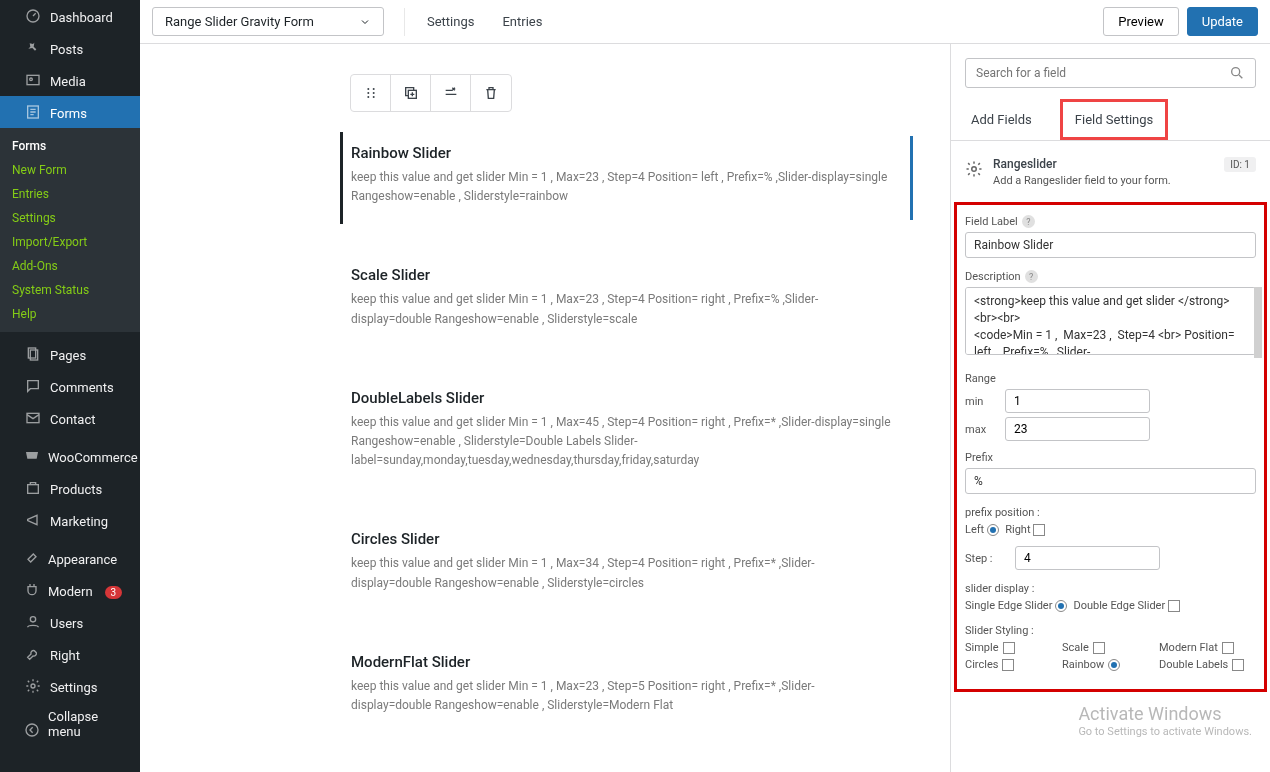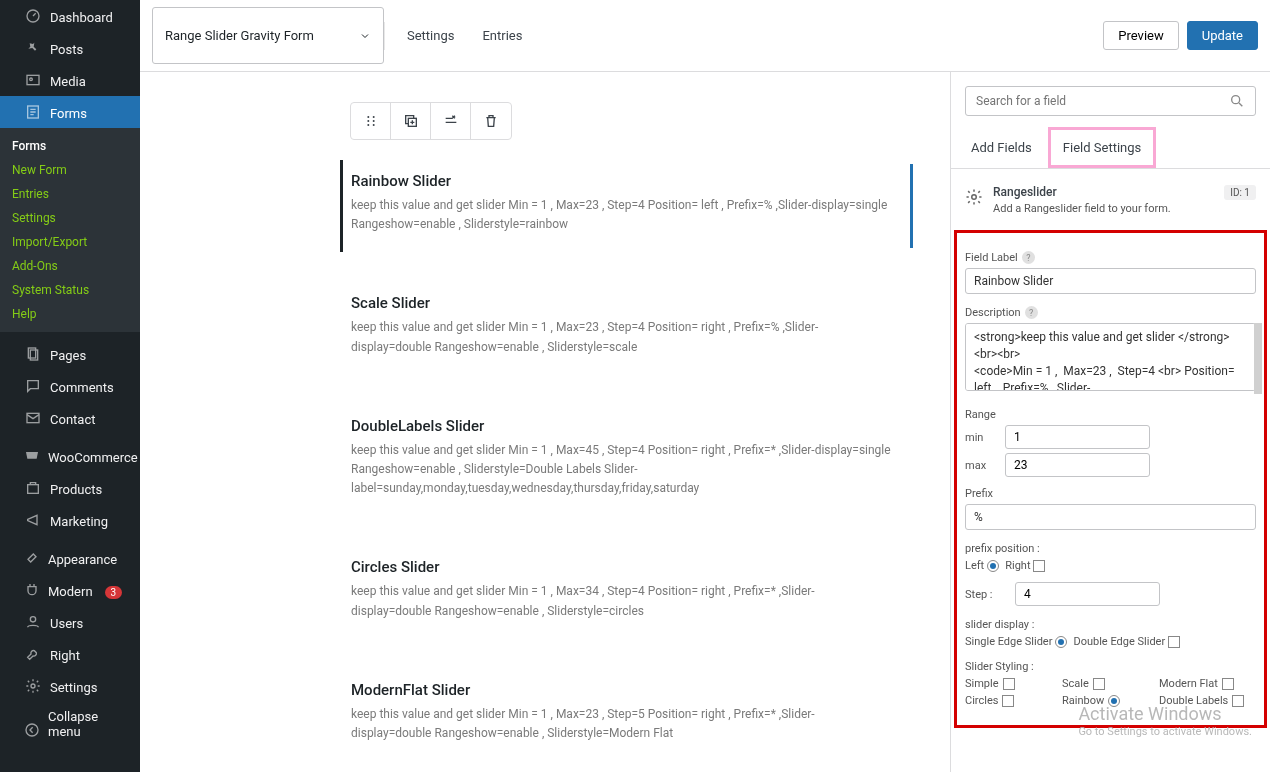--- a/index.html
+++ b/index.html
@@ -10,21 +10,21 @@
 .side-item .sic{width:18px;height:18px;display:flex;align-items:center;justify-content:center;opacity:.6}
 .side-item.active{background:#2271b1;color:#fff;position:relative}
 .side-item.active::after{content:"";position:absolute;right:-8px;top:50%;transform:translateY(-50%);border:8px solid transparent;border-right-color:#f0f0f1}
 .sub-list{background:#2c3338;padding:6px 0}
 .sub-item{padding:5px 12px;color:#84cc16;font-size:12px;cursor:pointer}
 .sub-item.cur{color:#fff;font-weight:500}
 .side-sep{height:6px;background:#1d2327}
 .badge{background:#d63638;color:#fff;border-radius:9px;font-size:10px;padding:1px 6px;margin-left:4px}
 .main{flex:1;display:flex;flex-direction:column;background:#fff;position:relative;min-width:0}
 .topbar{display:flex;align-items:center;padding:7px 12px;border-bottom:1px solid #dcdcde;background:#fff;flex-shrink:0}
-.form-select{display:flex;align-items:center;justify-content:space-between;border:1px solid #c3c4c7;border-radius:3px;padding:20px 12px;width:232px;font-size:13px;color:#1d2327;cursor:pointer;}
+.form-select{display:flex;align-items:center;justify-content:space-between;border:1px solid #c3c4c7;border-radius:3px;padding:6px 12px;width:232px;font-size:13px;color:#1d2327;cursor:pointer;margin-right:20px}
 .top-link{padding:6px 10px;color:#3c434a;font-size:13px;cursor:pointer;margin-right:8px}
 .top-spacer{flex:1}
 .btn{border:1px solid #c3c4c7;border-radius:3px;padding:6px 14px;font-size:13px;background:#fff;cursor:pointer;margin-left:8px}
 .btn.primary{background:#2271b1;border-color:#2271b1;color:#fff}
 .body{flex:1;display:flex;min-height:0}
 .editor{flex:1;padding:30px 40px 30px 70px;overflow-y:auto}
 .field-toolbar{display:flex;gap:0;margin-bottom:20px;margin-left:140px;border:1px solid #dcdcde;border-radius:4px;width:fit-content}
 .ft-btn{width:40px;height:36px;display:flex;align-items:center;justify-content:center;border-right:1px solid #dcdcde;cursor:pointer;color:#3c434a}
 .ft-btn:last-child{border-right:none}
 .field-row{padding:12px 18px 18px 8px;margin-bottom:30px;border-left:3px solid transparent;position:relative;margin-left:130px}
@@ -32,28 +32,28 @@
 .field-row.sel::before{content:"";position:absolute;right:-3px;top:4px;bottom:4px;width:3px;background:#2271b1}
 .field-title{font-size:15px;color:#1d2327;font-weight:500;margin-bottom:6px}
 .field-desc{font-size:12px;color:#7a7a7a;line-height:1.6}
 .panel{width:320px;border-left:1px solid #dcdcde;background:#fff;display:flex;flex-direction:column;flex-shrink:0}
 .search-wrap{padding:14px}
 .search-box{display:flex;align-items:center;border:1px solid #c3c4c7;border-radius:3px;padding:6px 10px}
 .search-box input{flex:1;border:none;outline:none;font-size:12px;color:#666}
 .tabs{display:flex;border-bottom:1px solid #dcdcde;padding:0 8px}
 .tab{padding:10px 12px;font-size:13px;color:#3c434a;cursor:pointer}
 .tab.active{}
-.tab-box{border:3px solid #f9a8d4;margin:-3px 0 0 4px}
+.tab-box{border:3px solid #ef4444;margin:-3px 0 0 16px}
 .panel-body{flex:1;overflow-y:auto;padding:12px 0;font-size:12px;color:#3c434a;position:relative}
 .meta-row{display:flex;align-items:flex-start;padding:4px 14px;gap:10px}
 .meta-gear{color:#666;margin-top:3px}
 .meta-title{font-size:12px;font-weight:500}
 .meta-desc{font-size:11px;color:#555;margin-top:2px;line-height:1.4}
 .id-pill{background:#f0f0f1;border-radius:3px;font-size:10px;padding:2px 6px;margin-left:auto;color:#555}
-.red-box{border:3px solid #d40000;margin:10px 3px 0 3px;padding:12px 8px 18px 8px;position:relative}
+.red-box{border:3px solid #d40000;margin:10px 3px 0 3px;padding:4px 8px 18px 8px;position:relative}
 .lbl{font-size:11px;color:#555;display:flex;align-items:center;gap:4px;margin:6px 0 4px}
 .help-q{display:inline-flex;width:13px;height:13px;border-radius:50%;background:#e0e0e0;color:#888;font-size:9px;align-items:center;justify-content:center}
 .tinput{width:100%;border:1px solid #c3c4c7;border-radius:3px;padding:5px 8px;font-size:12px;color:#333;background:#fff}
 .tinput.ta{height:68px;resize:none;font-family:inherit;line-height:1.4}
 .sc-wrap{position:relative}
 .sc-wrap::after{content:"";position:absolute;right:-6px;top:0;bottom:0;width:8px;background:#d0d0d0}
 .hrow{display:flex;align-items:center;gap:10px;margin:4px 0}
 .hrow .k{width:30px;font-size:11px;color:#555}
 .hrow input.num{width:145px;border:1px solid #c3c4c7;border-radius:3px;padding:4px 8px;font-size:12px}
 .radio-line{display:flex;align-items:center;gap:6px;font-size:11px;color:#555;flex-wrap:wrap}

